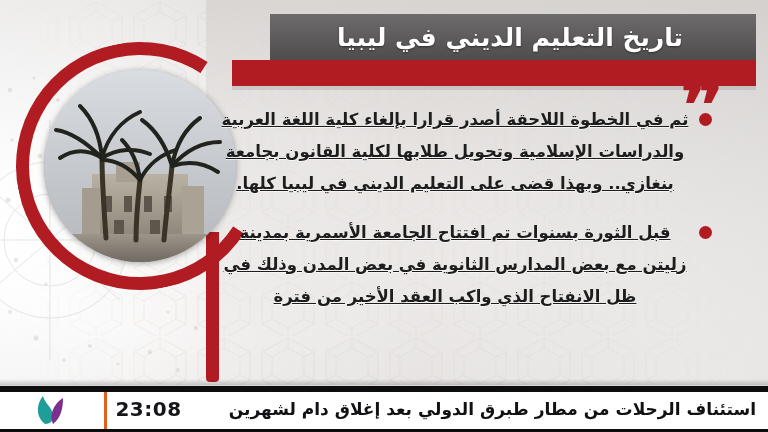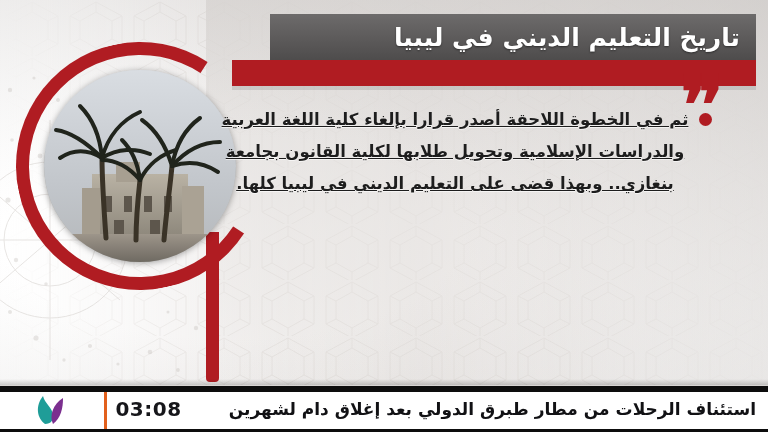--- a/index.html
+++ b/index.html
@@ -69,21 +69,21 @@
     background: linear-gradient(180deg,#c9cdd2 0%, #b8bcc1 42%, #9a9892 43%, #b4ada2 100%);
   }
   .photo svg { display:block; width:100%; height:100%; }
 
   
   .title-bar {
     position: absolute;
     left: 270px; top: 14px;
     width: 486px; height: 46px;
     background: linear-gradient(180deg,#6d6b6b 0%, #4e4c4c 100%);
-    display: flex; align-items: center; justify-content: flex-end;
+    display: flex; align-items: center; justify-content: center;
     padding: 0 16px 0 10px;
   }
   .title-bar .title {
     color: #ffffff;
     font-size: 25px;
     font-weight: bold;
     letter-spacing: .2px;
     direction: rtl;
     white-space: nowrap;
     text-shadow: 0 1px 2px rgba(0,0,0,.45);
@@ -319,34 +319,38 @@
   <div class="red-band"></div>
   <div class="red-band-shadow"></div>
 
   <div class="quote-mark">❞</div>
 
   <div class="content">
     <div class="bullet-item">
       <span class="bullet-dot"></span>
       <div class="bullet-text">ثم في الخطوة اللاحقة أصدر قرارا بإلغاء كلية اللغة العربية والدراسات الإسلامية وتحويل طلابها لكلية القانون بجامعة بنغازي.. وبهذا قضى على التعليم الديني في ليبيا كلها.</div>
     </div>
+    <div class="bullet-item">
+      <span class="bullet-dot"></span>
+      <div class="bullet-text">قبل الثورة بسنوات تم افتتاح الجامعة الأسمرية بمدينة زليتن مع بعض المدارس الثانوية في بعض المدن وذلك في ظل الانفتاح الذي واكب العقد الأخير من فترة</div>
+    </div>
   </div>
 
   <div class="ticker-shadow"></div>
   <div class="ticker">
     <div class="black-bar-top"></div>
 
     <div class="logo-cell">
       <svg width="46" height="34" viewBox="0 0 46 34">
         <path d="M16 32 C8 26 6 14 14 4 C16 12 22 14 24 22 C25 28 22 32 16 32 Z" fill="#1f9d98"></path>
         <path d="M24 32 C20 24 24 12 34 6 C34 16 32 26 24 32 Z" fill="#7b2f8f"></path>
       </svg>
     </div>
 
-    <div class="clock-cell">03:08</div>
+    <div class="clock-cell">23:08</div>
 
     <div class="headline-cell">
       <span class="hl">استئناف الرحلات من مطار طبرق الدولي بعد إغلاق دام لشهرين</span>
     </div>
 
     <div class="black-bar-bottom"></div>
   </div>
 
 </div>
 

